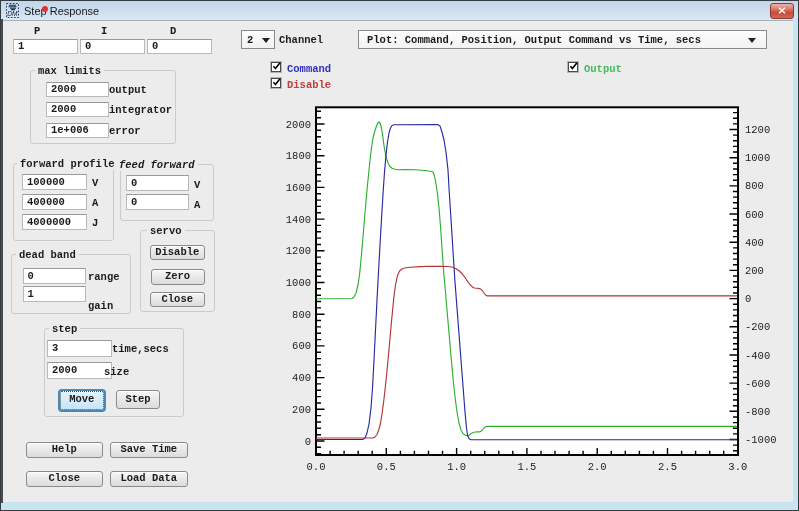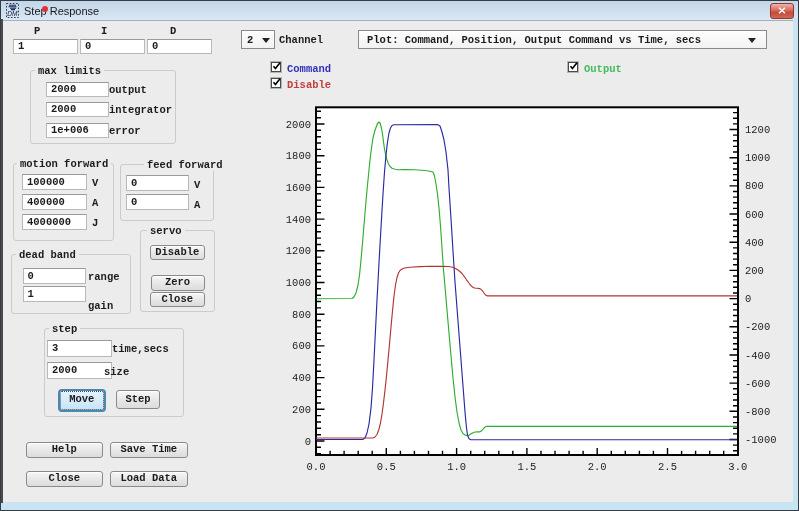--- a/index.html
+++ b/index.html
@@ -83,37 +83,37 @@
     <div class="fld" style="left:147px;top:39px;width:59px;height:13px;line-height:13px">0</div>
     <div class="gbx" style="left:30px;top:70px;width:144px;height:72px"></div>
     <div class="glb" style="left:35px;top:65px;">max limits</div>
     <div class="fld" style="left:46px;top:81.5px;width:57px;height:13px;line-height:13px">2000</div>
     <div class="lbl" style="left:109px;top:84px;">output</div>
     <div class="fld" style="left:46px;top:102px;width:57px;height:13px;line-height:13px">2000</div>
     <div class="lbl" style="left:109px;top:104px;">integrator</div>
     <div class="fld" style="left:46px;top:122.5px;width:57px;height:13px;line-height:13px">1e+006</div>
     <div class="lbl" style="left:109px;top:125px;">error</div>
     <div class="gbx" style="left:13px;top:163px;width:98.5px;height:75.5px"></div>
-    <div class="glb" style="left:17px;top:158px;">motion forward</div>
+    <div class="glb" style="left:17px;top:158px;">forward profile</div>
     <div class="fld" style="left:22px;top:173.5px;width:59px;height:14px;line-height:14px">100000</div>
     <div class="lbl" style="left:92px;top:177px;">V</div>
     <div class="fld" style="left:22px;top:193.5px;width:59px;height:14px;line-height:14px">400000</div>
     <div class="lbl" style="left:92px;top:197px;">A</div>
     <div class="fld" style="left:22px;top:213.5px;width:59px;height:14px;line-height:14px">4000000</div>
     <div class="lbl" style="left:92px;top:217px;">J</div>
     <div class="gbx" style="left:120px;top:164px;width:92px;height:54.5px"></div>
-    <div class="glb" style="left:144px;top:159px;">feed forward</div>
+    <div class="glb" style="left:116px;top:159px;font-style:italic;">feed forward</div>
     <div class="fld" style="left:126px;top:175px;width:57px;height:14px;line-height:14px">0</div>
     <div class="lbl" style="left:194px;top:179px;">V</div>
     <div class="fld" style="left:126px;top:194px;width:57px;height:14px;line-height:14px">0</div>
     <div class="lbl" style="left:194px;top:199px;">A</div>
     <div class="gbx" style="left:140px;top:229.5px;width:73px;height:80px"></div>
     <div class="glb" style="left:147px;top:224.5px;">servo</div>
     <div class="btn" style="left:149.5px;top:244.5px;width:53.5px;height:13.5px;line-height:12.5px">Disable</div>
-    <div class="btn" style="left:150.5px;top:275px;width:52px;height:13.5px;line-height:12.5px">Zero</div>
+    <div class="btn" style="left:150.5px;top:269px;width:52px;height:13.5px;line-height:12.5px">Zero</div>
     <div class="btn" style="left:149.5px;top:291.5px;width:53.5px;height:13.5px;line-height:12.5px">Close</div>
     <div class="gbx" style="left:10.5px;top:253.5px;width:118.5px;height:58px"></div>
     <div class="glb" style="left:16px;top:248.5px;">dead band</div>
     <div class="fld" style="left:22.5px;top:268px;width:57px;height:14px;line-height:14px">0</div>
     <div class="lbl" style="left:88px;top:271px;text-align:center;">range</div>
     <div class="fld" style="left:22.5px;top:286px;width:57px;height:14px;line-height:14px">1</div>
     <div class="lbl" style="left:88px;top:300px;">gain</div>
     <div class="gbx" style="left:44px;top:328px;width:137.5px;height:87px"></div>
     <div class="glb" style="left:49px;top:323px;">step</div>
     <div class="fld" style="left:47px;top:339.5px;width:59px;height:15px;line-height:15px">3</div>

